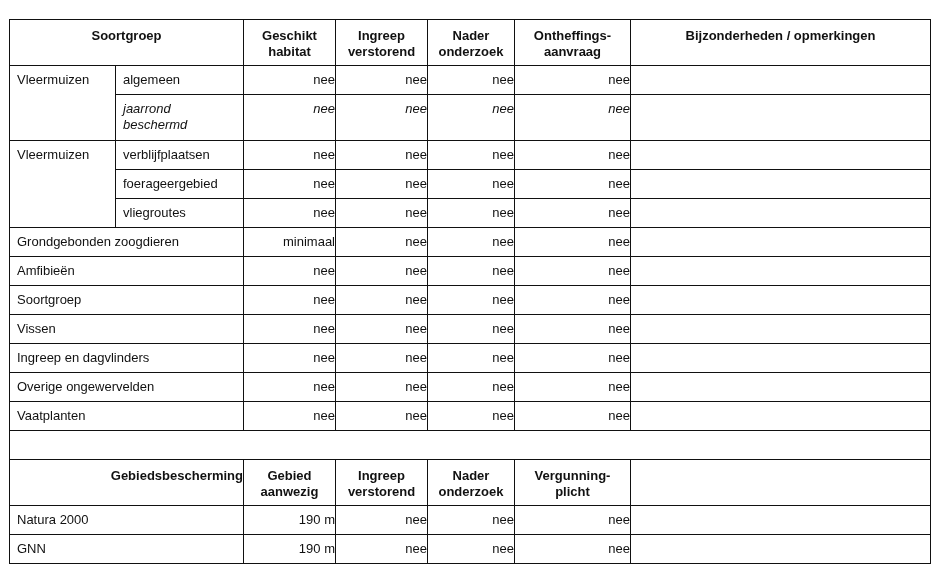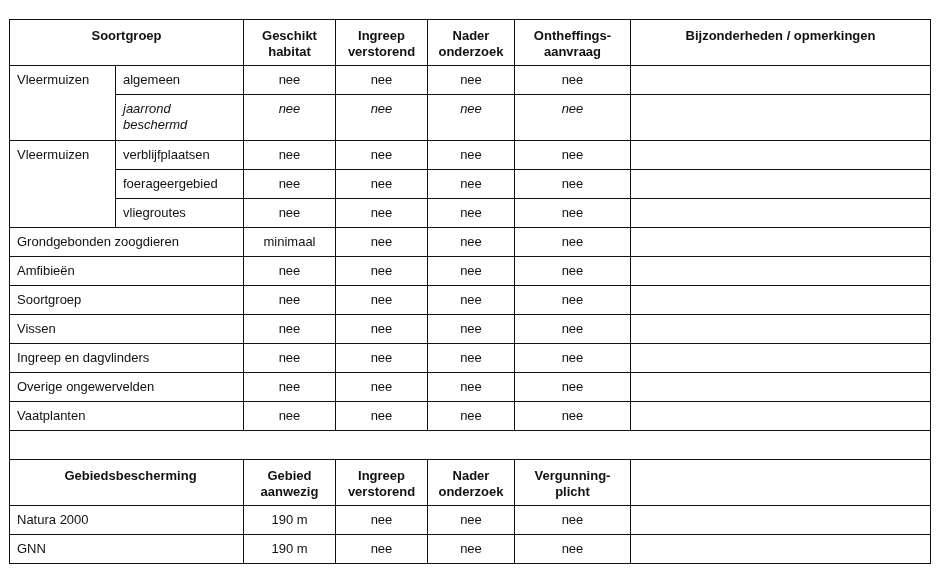--- a/index.html
+++ b/index.html
@@ -1,24 +1,24 @@
 <!DOCTYPE html>
 <html><head>
 <meta charset="utf-8">
 <style>
   html, body { margin:0; padding:0; background:#ffffff; }
   body { width:940px; height:571px; position:relative; overflow:hidden;
          font-family:"Liberation Sans", sans-serif; font-size:13px; color:#111; }
   table { position:absolute; left:9px; top:19px; border-collapse:collapse; table-layout:fixed; width:921px; }
   td, th { border:1px solid #111; padding:0; vertical-align:top; font-weight:normal; }
   th { font-weight:bold; text-align:center; line-height:16px; padding-top:8px; }
-  th.left { text-align:center; padding-left:8px; }
+  th.left { text-align:right; padding-left:8px; }
   td { line-height:16px; padding-top:6px; }
   td.txt { padding-left:7px; }
-  td.c { text-align:center; }
+  td.c { text-align:right; }
   tr.h1 { height:46px; } tr.r { height:29px; } tr.r2 { height:46px;font-style:italic; } tr.gap { height:29px; }
   th span, td span { display:block; }
 </style>
 </head>
 <body>
 
 <table>
   <colgroup>
     <col style="width:106px">
       <col style="width:128px">

